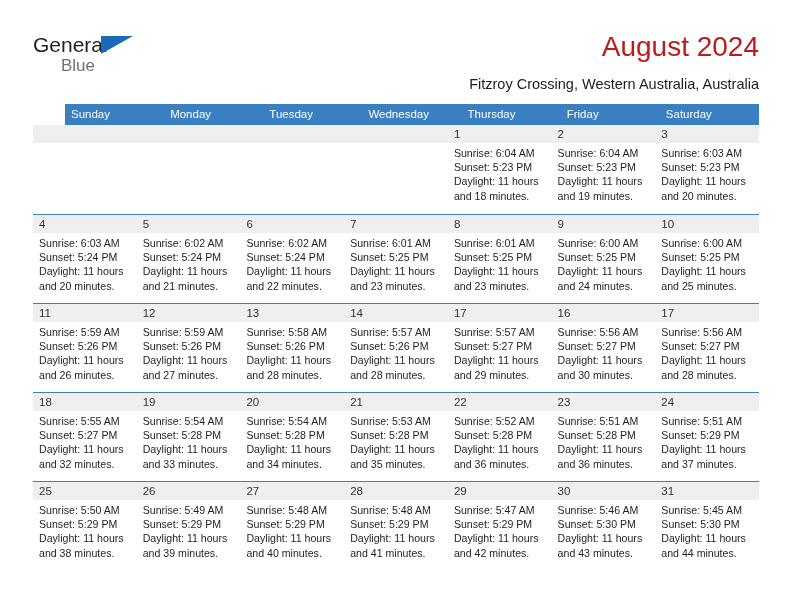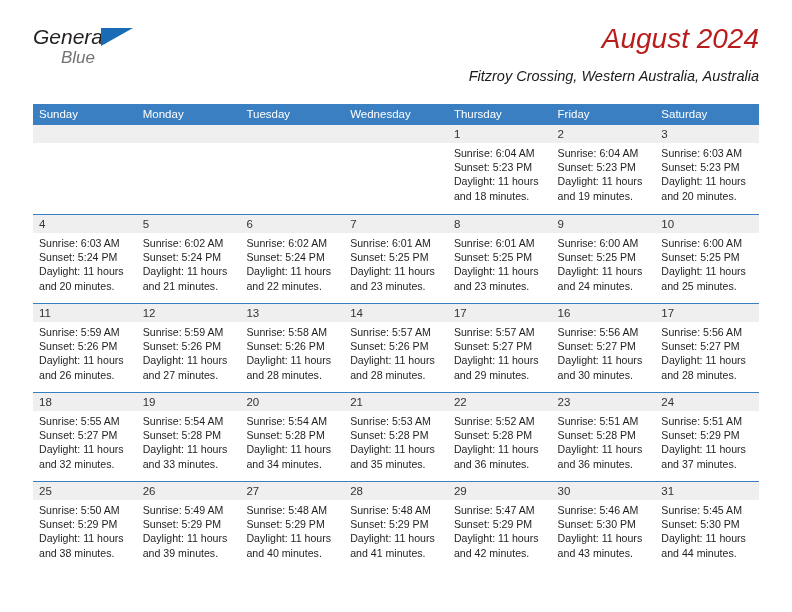--- a/index.html
+++ b/index.html
@@ -18,24 +18,23 @@
     position: relative;
     width: 792px;
     height: 612px;
     box-sizing: border-box;
   }
 
   
   .header {
     position: absolute;
     left: 33px;
-    top: 22px;
+    top: 30px;
     width: 726px;
     height: 62px;
-    font-style: italic;
   }
   .brand {
     position: absolute;
     left: 0;
     top: 4px;
     width: 120px;
     height: 48px;
   }
   .brand-row1 {
     position: relative;
@@ -88,20 +87,21 @@
   .calendar {
     position: absolute;
     left: 33px;
     top: 104px;
     width: 726px;
   }
   .weekday-row {
     display: flex;
     background: #3a7fc1;
     height: 21px;
+    margin-left: 32px;
   }
   .weekday {
     flex: 1 1 0;
     color: #ffffff;
     font-size: 11.5px;
     line-height: 21px;
     padding-left: 6px;
     box-sizing: border-box;
     white-space: nowrap;
     overflow: hidden;

